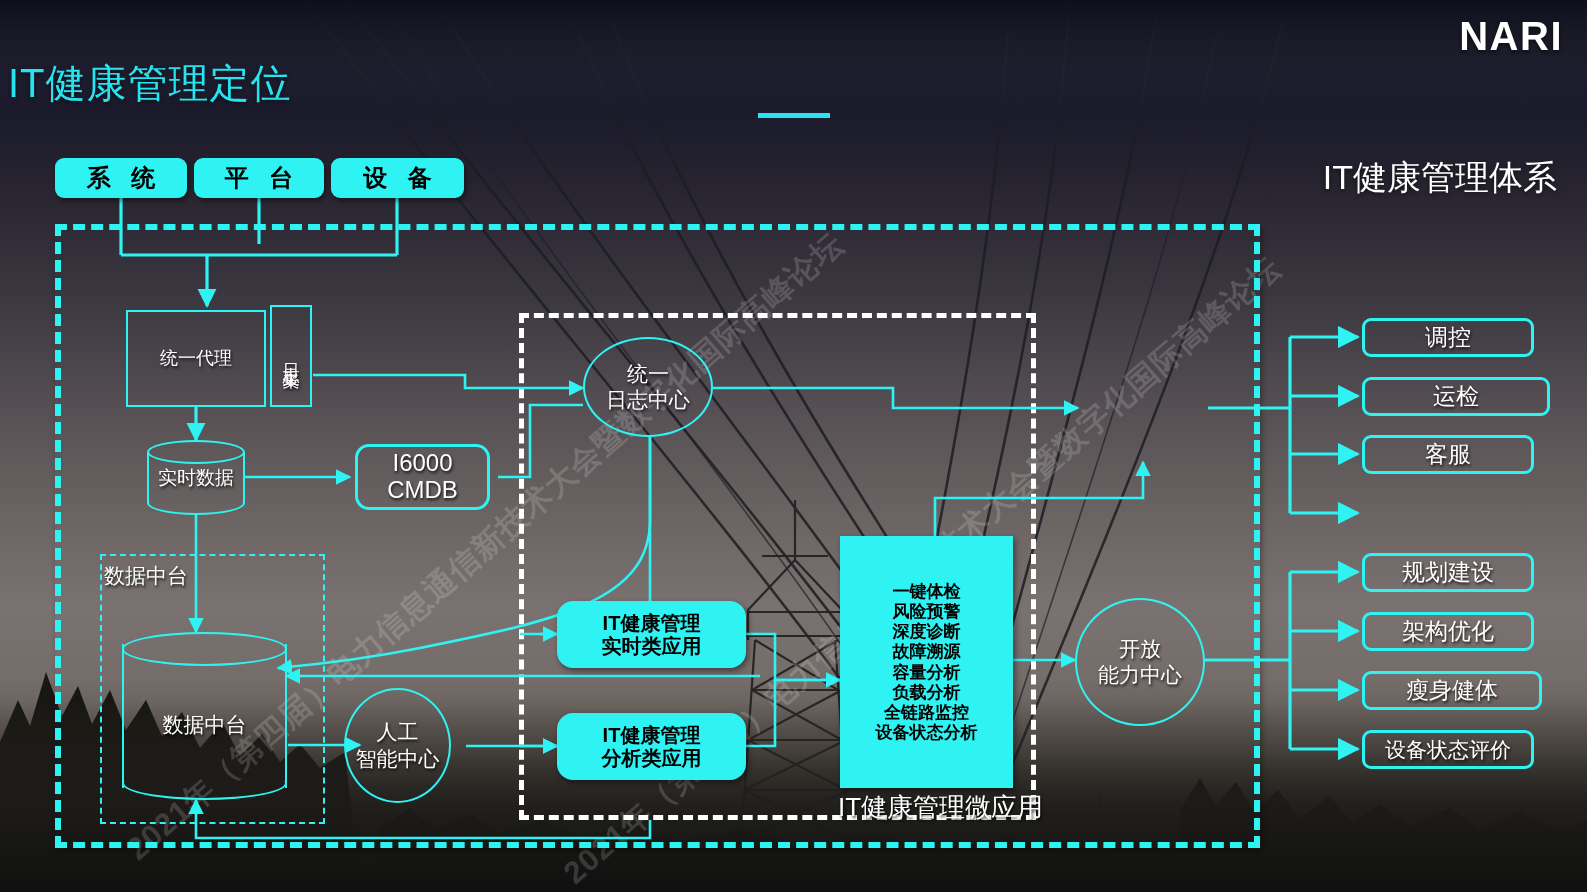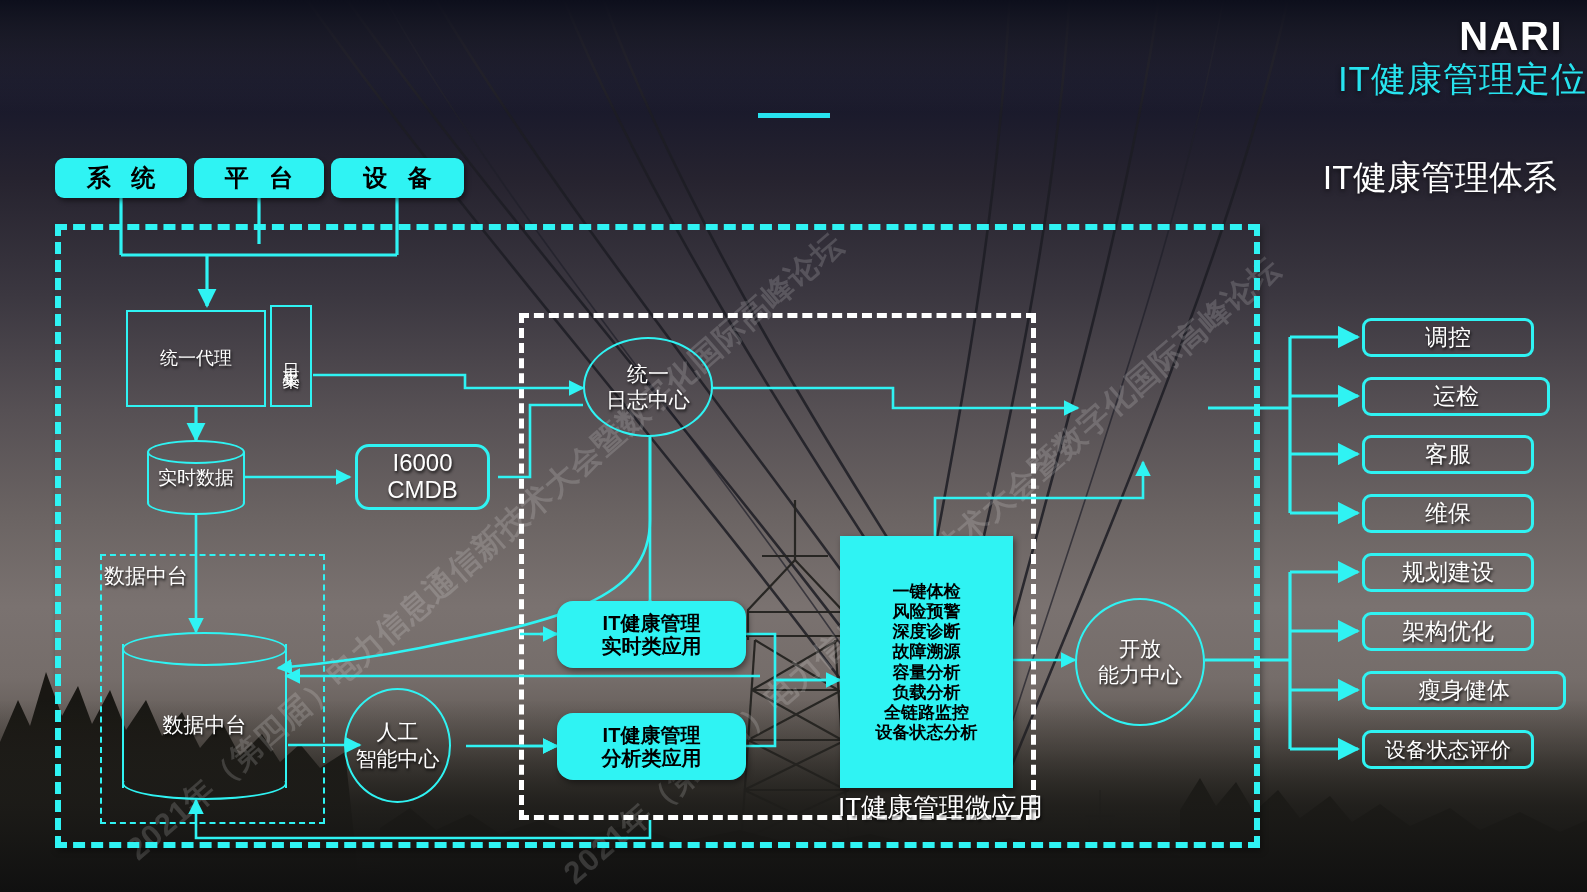--- a/index.html
+++ b/index.html
@@ -46,23 +46,23 @@
   .wm2 { left: 555px; top: 862px; transform: rotate(-41deg); }
 
   
   #logo {
     position: absolute; right: 24px; top: 14px;
     color: #ffffff; font-size: 40px; font-weight: 800;
     letter-spacing: 1.5px;
     text-shadow: 0 2px 4px rgba(0,0,0,.6);
   }
   #title {
-    position: absolute; left: 17px; right: 0; top: 56px;
-    text-align: right;
-    color: #27e3ef; font-size: 35px; font-weight: 400;
+    position: absolute; left: 8px; right: 0; top: 56px;
+    text-align: left;
+    color: #27e3ef; font-size: 40px; font-weight: 400;
     letter-spacing: 1px;
     text-shadow: 0 2px 5px rgba(0,0,0,.55);
   }
   #title-rule {
     position: absolute; left: 50%; top: 113px;
     width: 72px; height: 5px; margin-left: -36px;
     background: #27e3ef;
   }
   #sys-heading {
     position: absolute; right: 30px; top: 155px;
@@ -391,20 +391,19 @@
   <div class="plain-label" style="left:838px; top:790px; font-size:26px;">IT健康管理微应用</div>
 
   <div class="node ellipse" style="left:1075px; top:598px; width:130px; height:128px; flex-direction:column;">
     <span>开放</span>
     <span>能力中心</span>
   </div>
 
   <div class="node right-box" style="left:1362px; top:318px; width:172px; height:39px;">调控</div>
   <div class="node right-box" style="left:1362px; top:377px; width:188px; height:39px;">运检</div>
   <div class="node right-box" style="left:1362px; top:435px; width:172px; height:39px;">客服</div>
-  <div class="node right-box" style="left:1362px; top:494px; width:172px; height:39px;">维保</div>
 
   <div class="node right-box" style="left:1362px; top:553px; width:172px; height:39px;">规划建设</div>
   <div class="node right-box" style="left:1362px; top:612px; width:172px; height:39px;">架构优化</div>
-  <div class="node right-box" style="left:1362px; top:671px; width:204px; height:39px;">瘦身健体</div>
+  <div class="node right-box" style="left:1362px; top:671px; width:180px; height:39px;">瘦身健体</div>
   <div class="node right-box" style="left:1362px; top:730px; width:172px; height:39px; font-size:21px;">设备状态评价</div>
 
 </div>
 
 </body></html>

